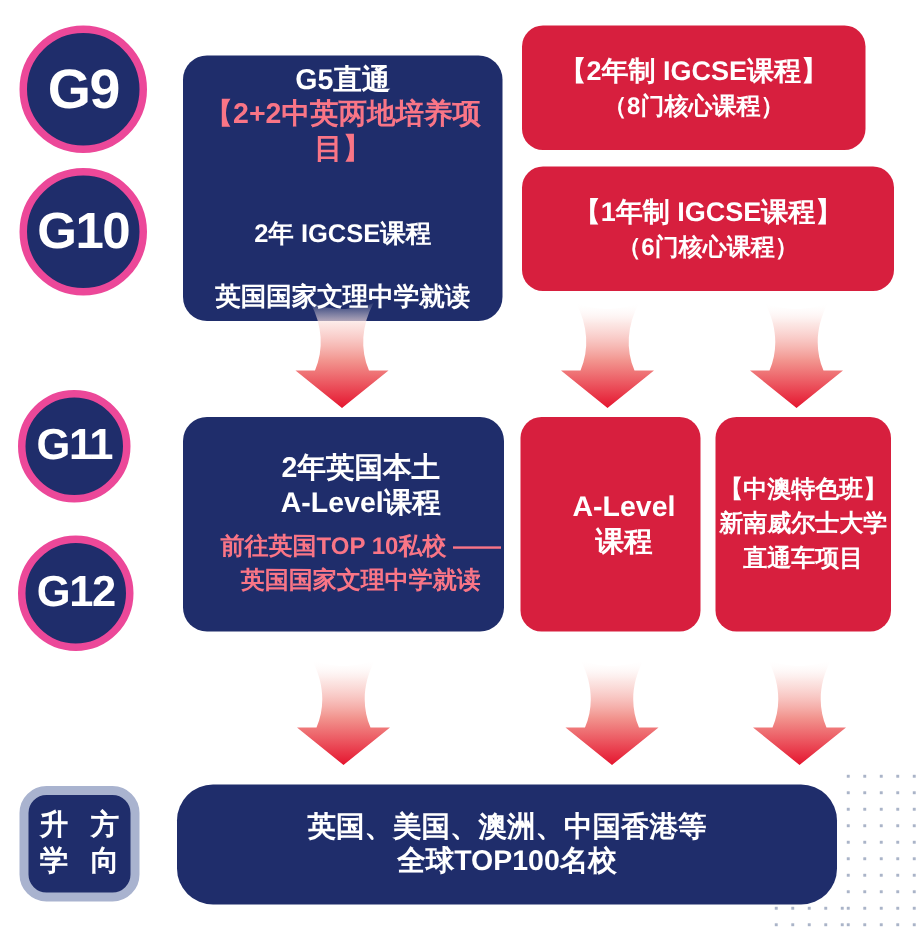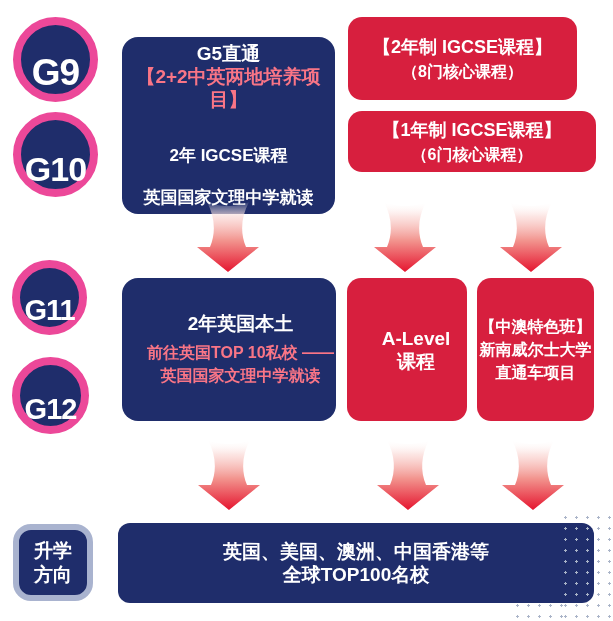--- a/index.html
+++ b/index.html
@@ -2,56 +2,56 @@
 <html><head>
 <meta charset="utf-8">
 <style>
   html,body{margin:0;padding:0;background:#ffffff;}
   .canvas{
     position:relative;width:613px;height:621px;background:#ffffff;overflow:hidden;
     font-family:"Liberation Sans","DejaVu Sans",sans-serif;
   }
   
   .circle{
-    position:absolute;border-radius:50%;background:#1f2d6b;border:8px solid #ec4899;
-    display:flex;align-items:flex-end;justify-content:center;
+    position:absolute;border-radius:50%;background:#1f2d6b;border:5px solid #ec4899;
+    display:flex;align-items:center;justify-content:center;
     color:#ffffff;font-weight:bold;box-sizing:border-box;
   }
   .c-g9 {left:13px;top:17px;width:85px;height:85px;font-size:37px;}
   .c-g10{left:13px;top:112px;width:85px;height:85px;font-size:34px;}
   .c-g11{left:12px;top:260px;width:75px;height:75px;font-size:29px;}
   .c-g12{left:12px;top:357px;width:77px;height:77px;font-size:29px;}
   .circle span{letter-spacing:-1px;}
   
   .box{
     position:absolute;box-sizing:border-box;display:flex;flex-direction:column;
     align-items:center;justify-content:center;text-align:center;color:#ffffff;font-weight:bold;
   }
   .navy{background:#1f2d6b;}
   .red{background:#d71f3e;}
   .b-topleft {left:122px;top:37px;width:213px;height:177px;border-radius:16px;}
   .b-topright1{left:348px;top:17px;width:229px;height:83px;border-radius:14px;}
-  .b-topright2{left:348px;top:111px;width:248px;height:61px;border-radius:14px;}
+  .b-topright2{left:348px;top:111px;width:248px;height:83px;border-radius:14px;}
   .b-midleft {left:122px;top:278px;width:214px;height:143px;border-radius:16px;padding-left:23px;}
   .b-midcenter{left:347px;top:278px;width:120px;height:143px;border-radius:14px;padding-left:18px;}
   .b-midright{left:477px;top:278px;width:117px;height:143px;border-radius:14px;}
-  .b-bottom  {left:118px;top:523px;width:476px;height:80px;border-radius:12px;}
+  .b-bottom  {left:118px;top:523px;width:440px;height:80px;border-radius:24px;}
   .t19{font-size:19px;line-height:23px;}
   .t18{font-size:18px;line-height:26px;}
   .t17{font-size:17px;line-height:22px;margin-top:20px;}
   .t16{font-size:16px;line-height:24px;}
   .t15{font-size:16px;line-height:23px;}
   .pink{color:#f97586;}
   .gap14{height:14px;}
   .gap6{height:6px;}
   
   .badge{
     position:absolute;left:13px;top:524px;width:80px;height:77px;box-sizing:border-box;
     background:#1f2d6b;border:6px solid #a9b3cf;border-radius:18px;
-    display:flex;flex-direction:column;align-items:center;justify-content:center;
+    display:flex;align-items:center;justify-content:center;
     color:#ffffff;font-weight:bold;font-size:19px;line-height:24px;text-align:center;
   }
   
   .arrow{position:absolute;width:66px;height:72px;}
   .a1{left:195px;top:201px;}
   .a2{left:372px;top:201px;}
   .a3{left:498px;top:201px;}
   .a4{left:196px;top:439px;}
   .a5{left:375px;top:439px;}
   .a6{left:500px;top:439px;}
@@ -117,20 +117,21 @@
     </svg>
   <svg class="arrow a2" viewBox="0 0 66 72">
       <use href="#arrow-shape"></use>
     </svg>
   <svg class="arrow a3" viewBox="0 0 66 72">
       <use href="#arrow-shape"></use>
     </svg>
 
   <div class="box navy b-midleft">
     <div class="t19">2年英国本土</div>
+    <div class="t19">A-Level课程</div>
     <div class="gap6"></div>
     <div class="t15 pink">前往英国TOP 10私校 ——</div>
     <div class="t15 pink">英国国家文理中学就读</div>
   </div>
 
   <div class="box red b-midcenter">
     <div class="t19">A-Level</div>
     <div class="t19">课程</div>
   </div>
 

